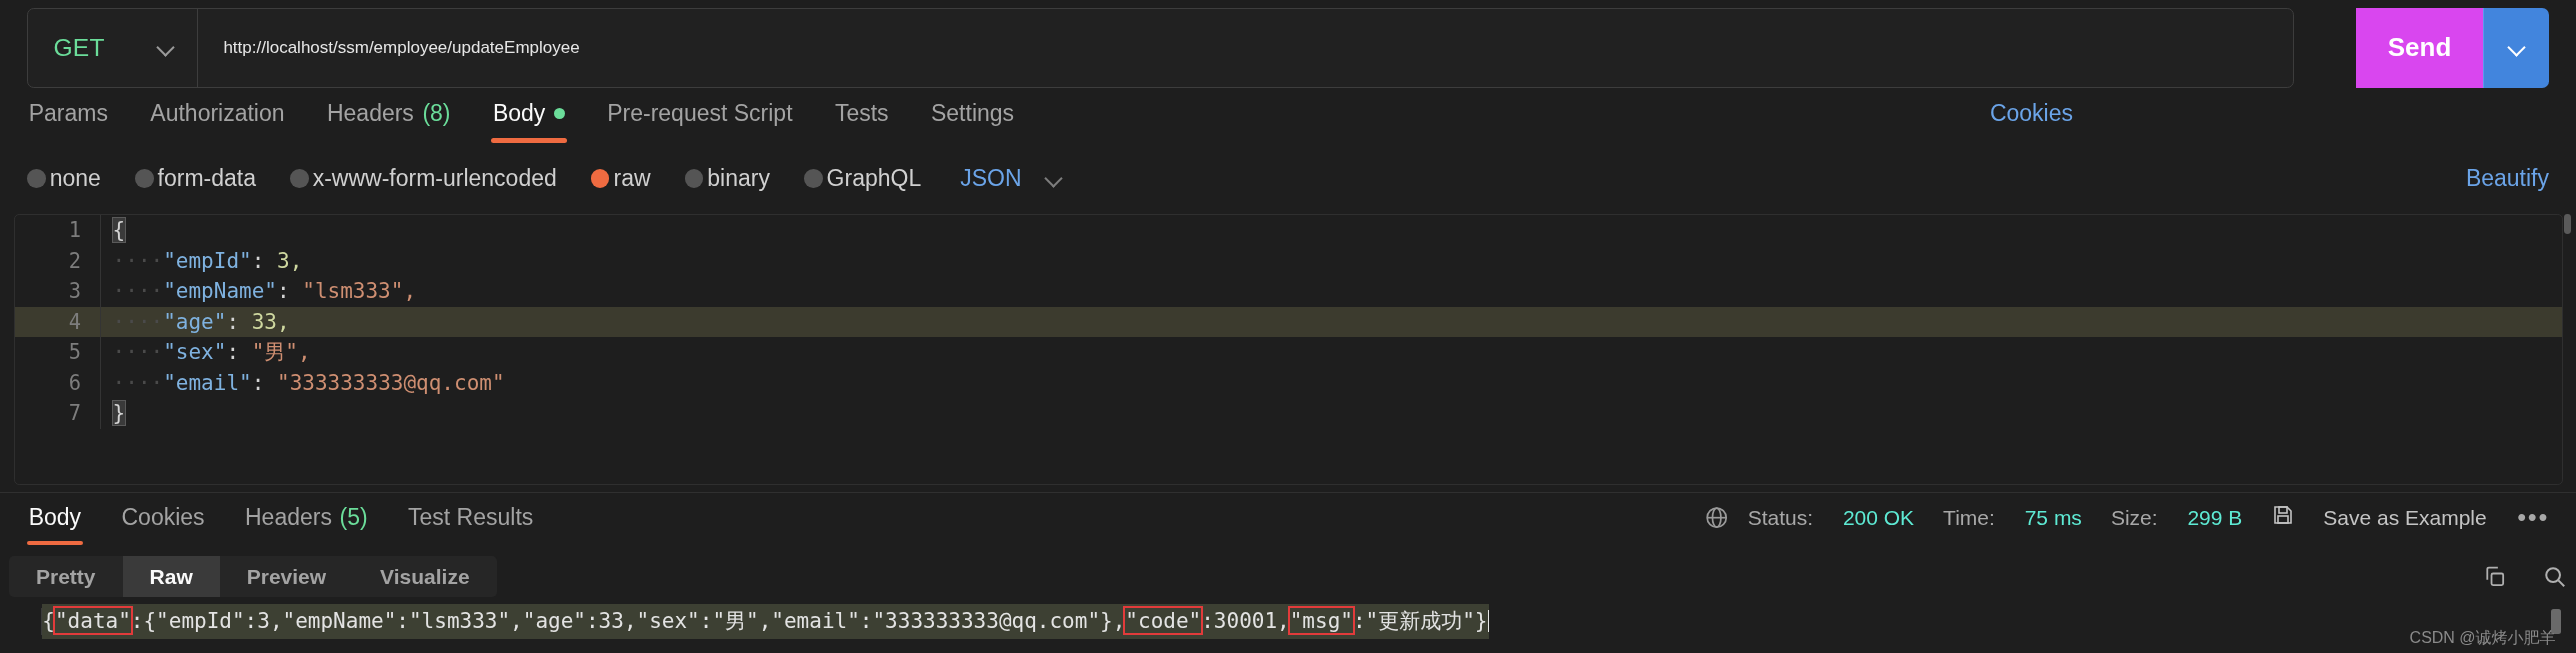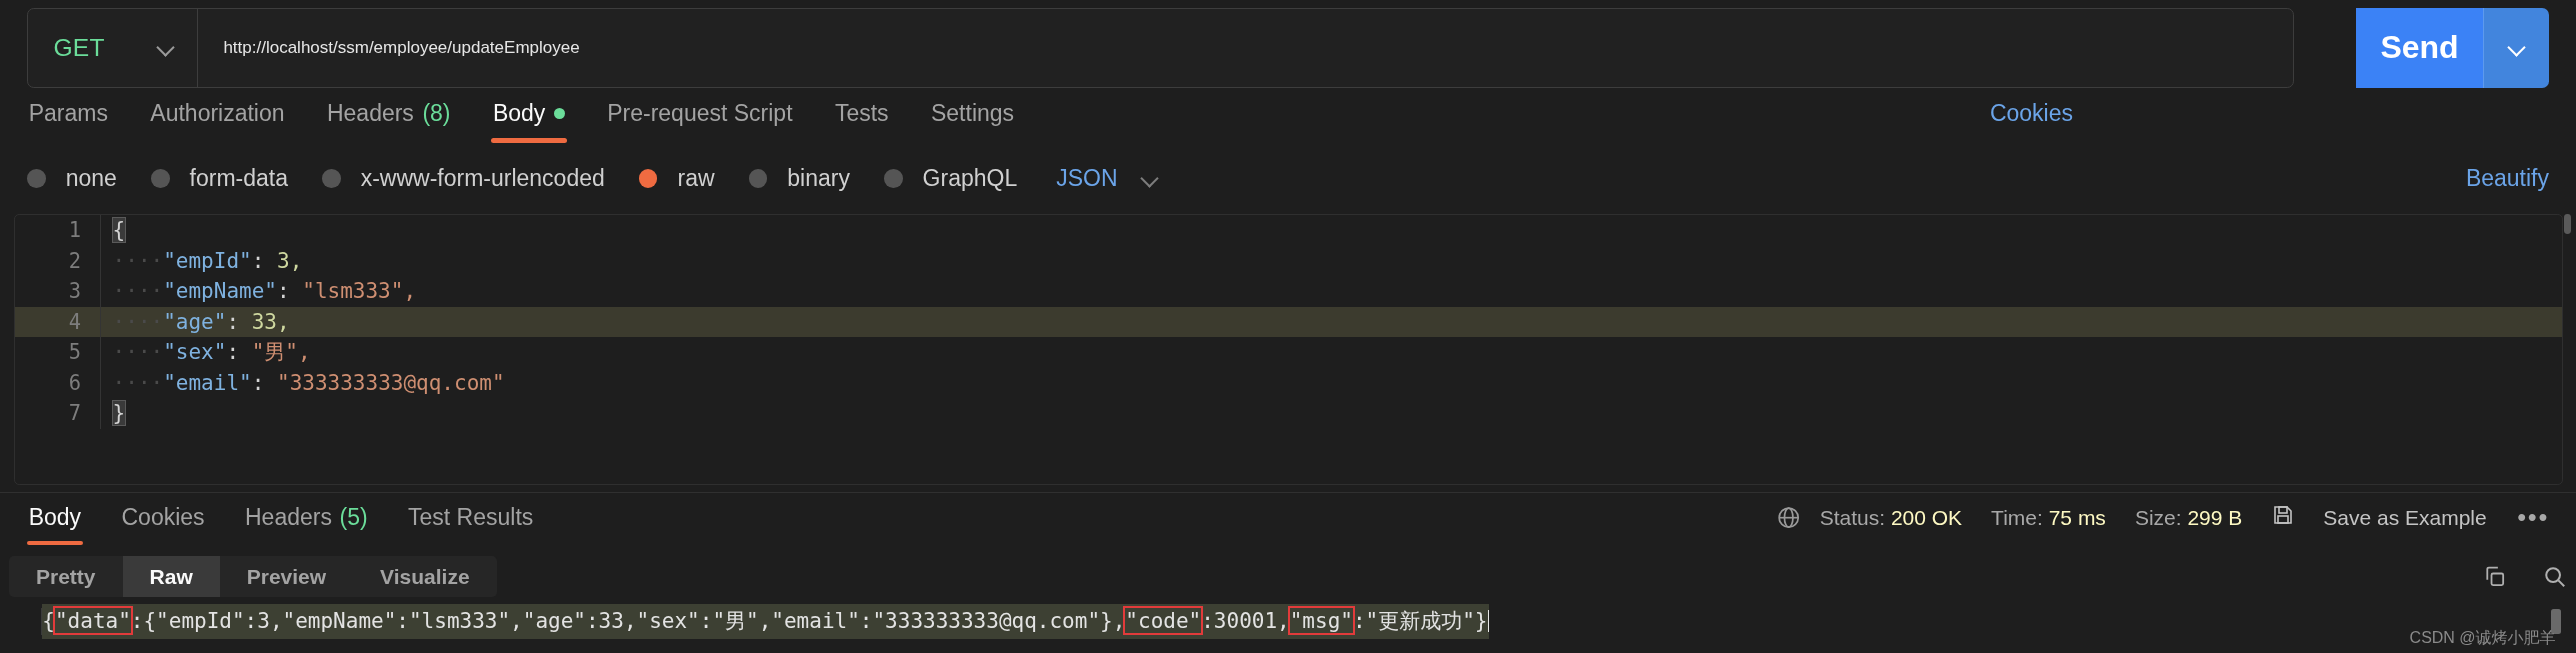--- a/index.html
+++ b/index.html
@@ -38,21 +38,21 @@
   .url-input {
     flex: 1; height: 100%; display:flex; align-items:center;
     padding: 0 25.4px; font-size: 17px; color: #e6e6e6; cursor: text;
     font-family: "Liberation Sans", sans-serif;
   }
   .send-wrap {
     margin-left: 29px; height: 80px; display: flex; align-items: stretch;
     border-radius: 6.8px; overflow: hidden;
   }
   .send-btn {
-    background: #3b82f6; color: #fff; font-size: 32px; font-weight: bold;
+    background: #d946ef; color: #fff; font-size: 26px; font-weight: bold;
     display: flex; align-items: center; justify-content: center;
     width: 127px; cursor: pointer; border: none;
     font-family: "Liberation Sans", sans-serif;
     margin-left: 33px;
   }
   .send-caret {
     background: #4285dd; width: 66px; display:flex; align-items:center;
     justify-content:center; cursor: pointer; border-left: 0.8px solid #5d9aed;
   }
   .send-caret .chev::after { border-color: #ffffff; }
@@ -81,21 +81,21 @@
     margin-left: auto; font-size: 23px; color: #6ba4e8; cursor: pointer;
     padding-bottom: 15.3px;
   }
 
   
   .bodytype-row {
     position: absolute; left: 0; top: 153px; width: 2576px; height: 51px;
     display: flex; align-items: center; padding: 0 27px;
   }
   .radio-item {
-    display:flex; align-items:center; gap:20px; margin-right: 34px;
+    display:flex; align-items:center; gap:4px; margin-right: 34px;
     font-size: 23px; color:#d0d0d0; cursor:pointer; white-space:nowrap;
   }
   .radio-dot {
     width: 18.7px; height: 18.7px; border-radius: 50%; background:#555555;
     flex: 0 0 auto;
   }
   .radio-item.selected .radio-dot { background:#ef6b41; }
   .json-select {
     display:flex; align-items:center; gap:23px; cursor:pointer;
     font-size: 23px; color:#6ba4e8; margin-left: 5.1px;
@@ -148,21 +148,21 @@
   .resp-tab.active { color:#fafafa; }
   .resp-tab.active::after {
     content:""; position:absolute; left:0; right:0; bottom:0;
     height:4.2px; background:#ef6b41; border-radius:2.5px;
   }
   .status-group {
     margin-left:auto; display:flex; align-items:center; gap: 0;
     padding-bottom: 13.6px; font-size: 21px; color:#a8a8a8;
   }
   .status-item { margin-right: 29px; white-space: nowrap; }
-  .status-val { color:#fef9c3; }
+  .status-val { color:#5eead4;margin-left:24px; }
   .globe { margin-right: 18.7px; display:flex; align-items:center; }
   .save-example {
     display:flex; align-items:center; gap:28px; color:#c4c4c4;
     cursor:pointer; margin-right: 30.5px; white-space:nowrap;
   }
   .dots-btn { cursor:pointer; color:#a8a8a8; font-size: 25.4px; letter-spacing:1.7px; }
 
   
   .view-bar {
     position:absolute; left:0; top: 553px; width: 2576px; height: 47px;

